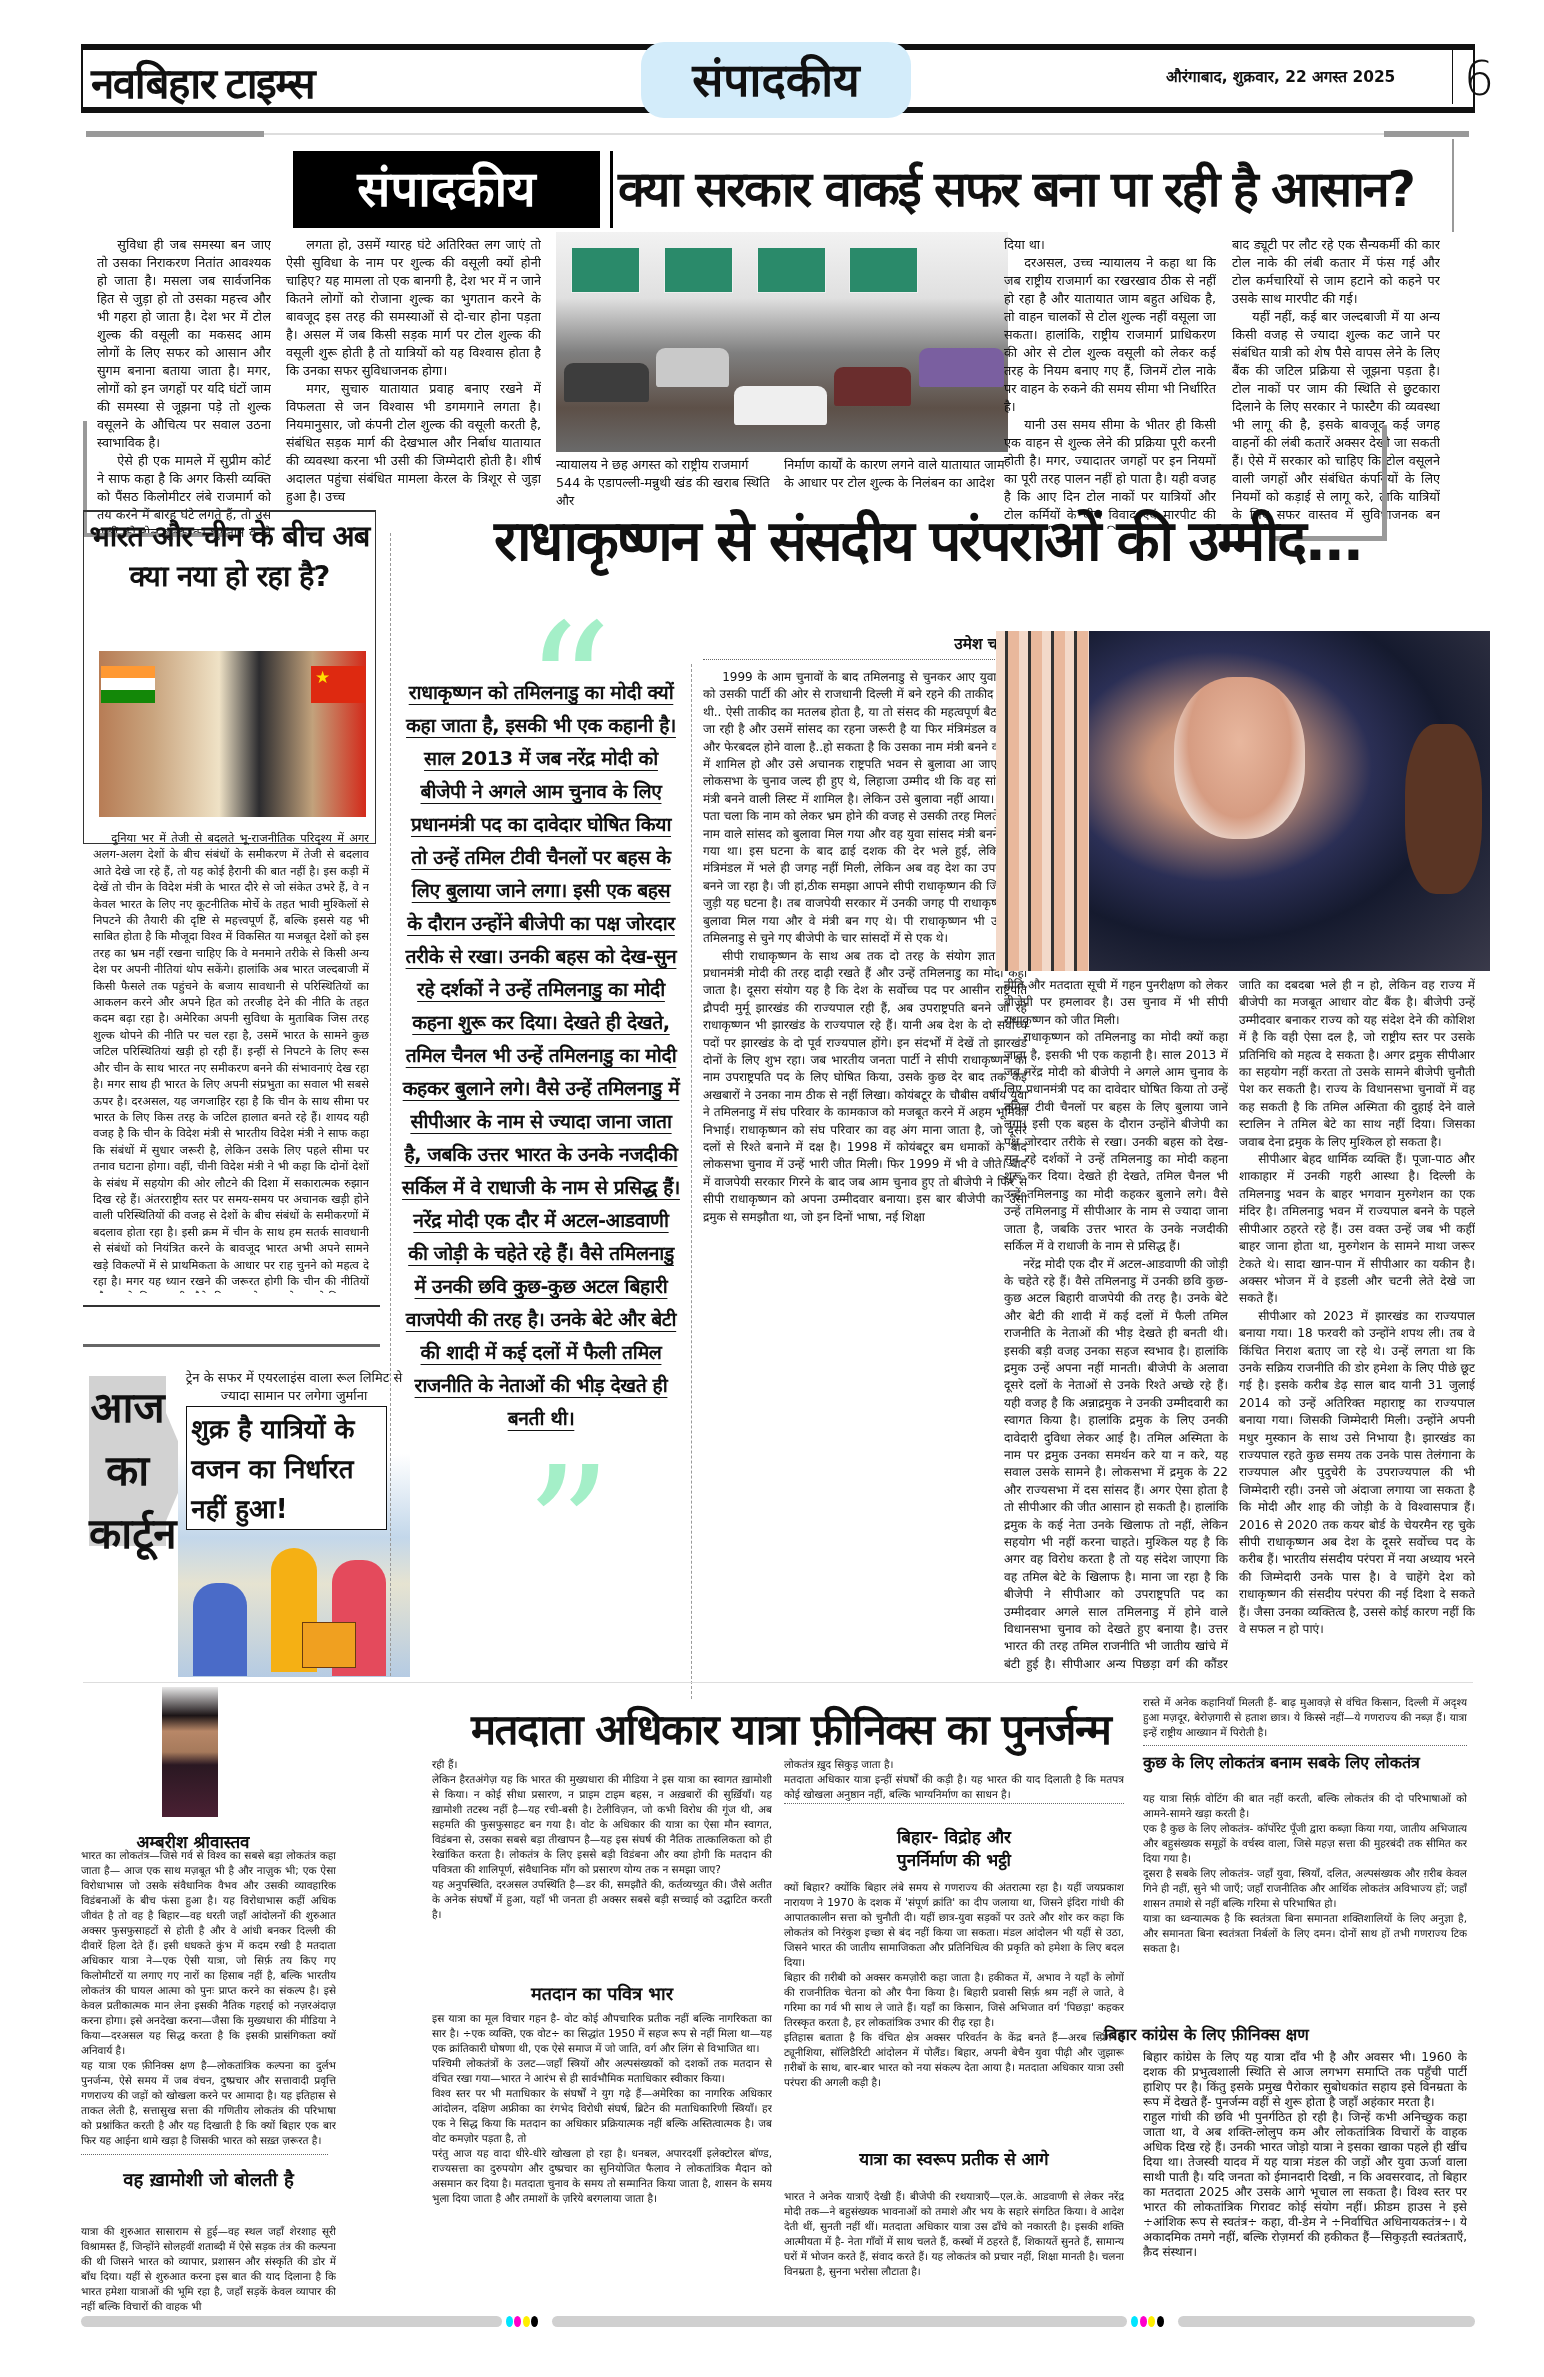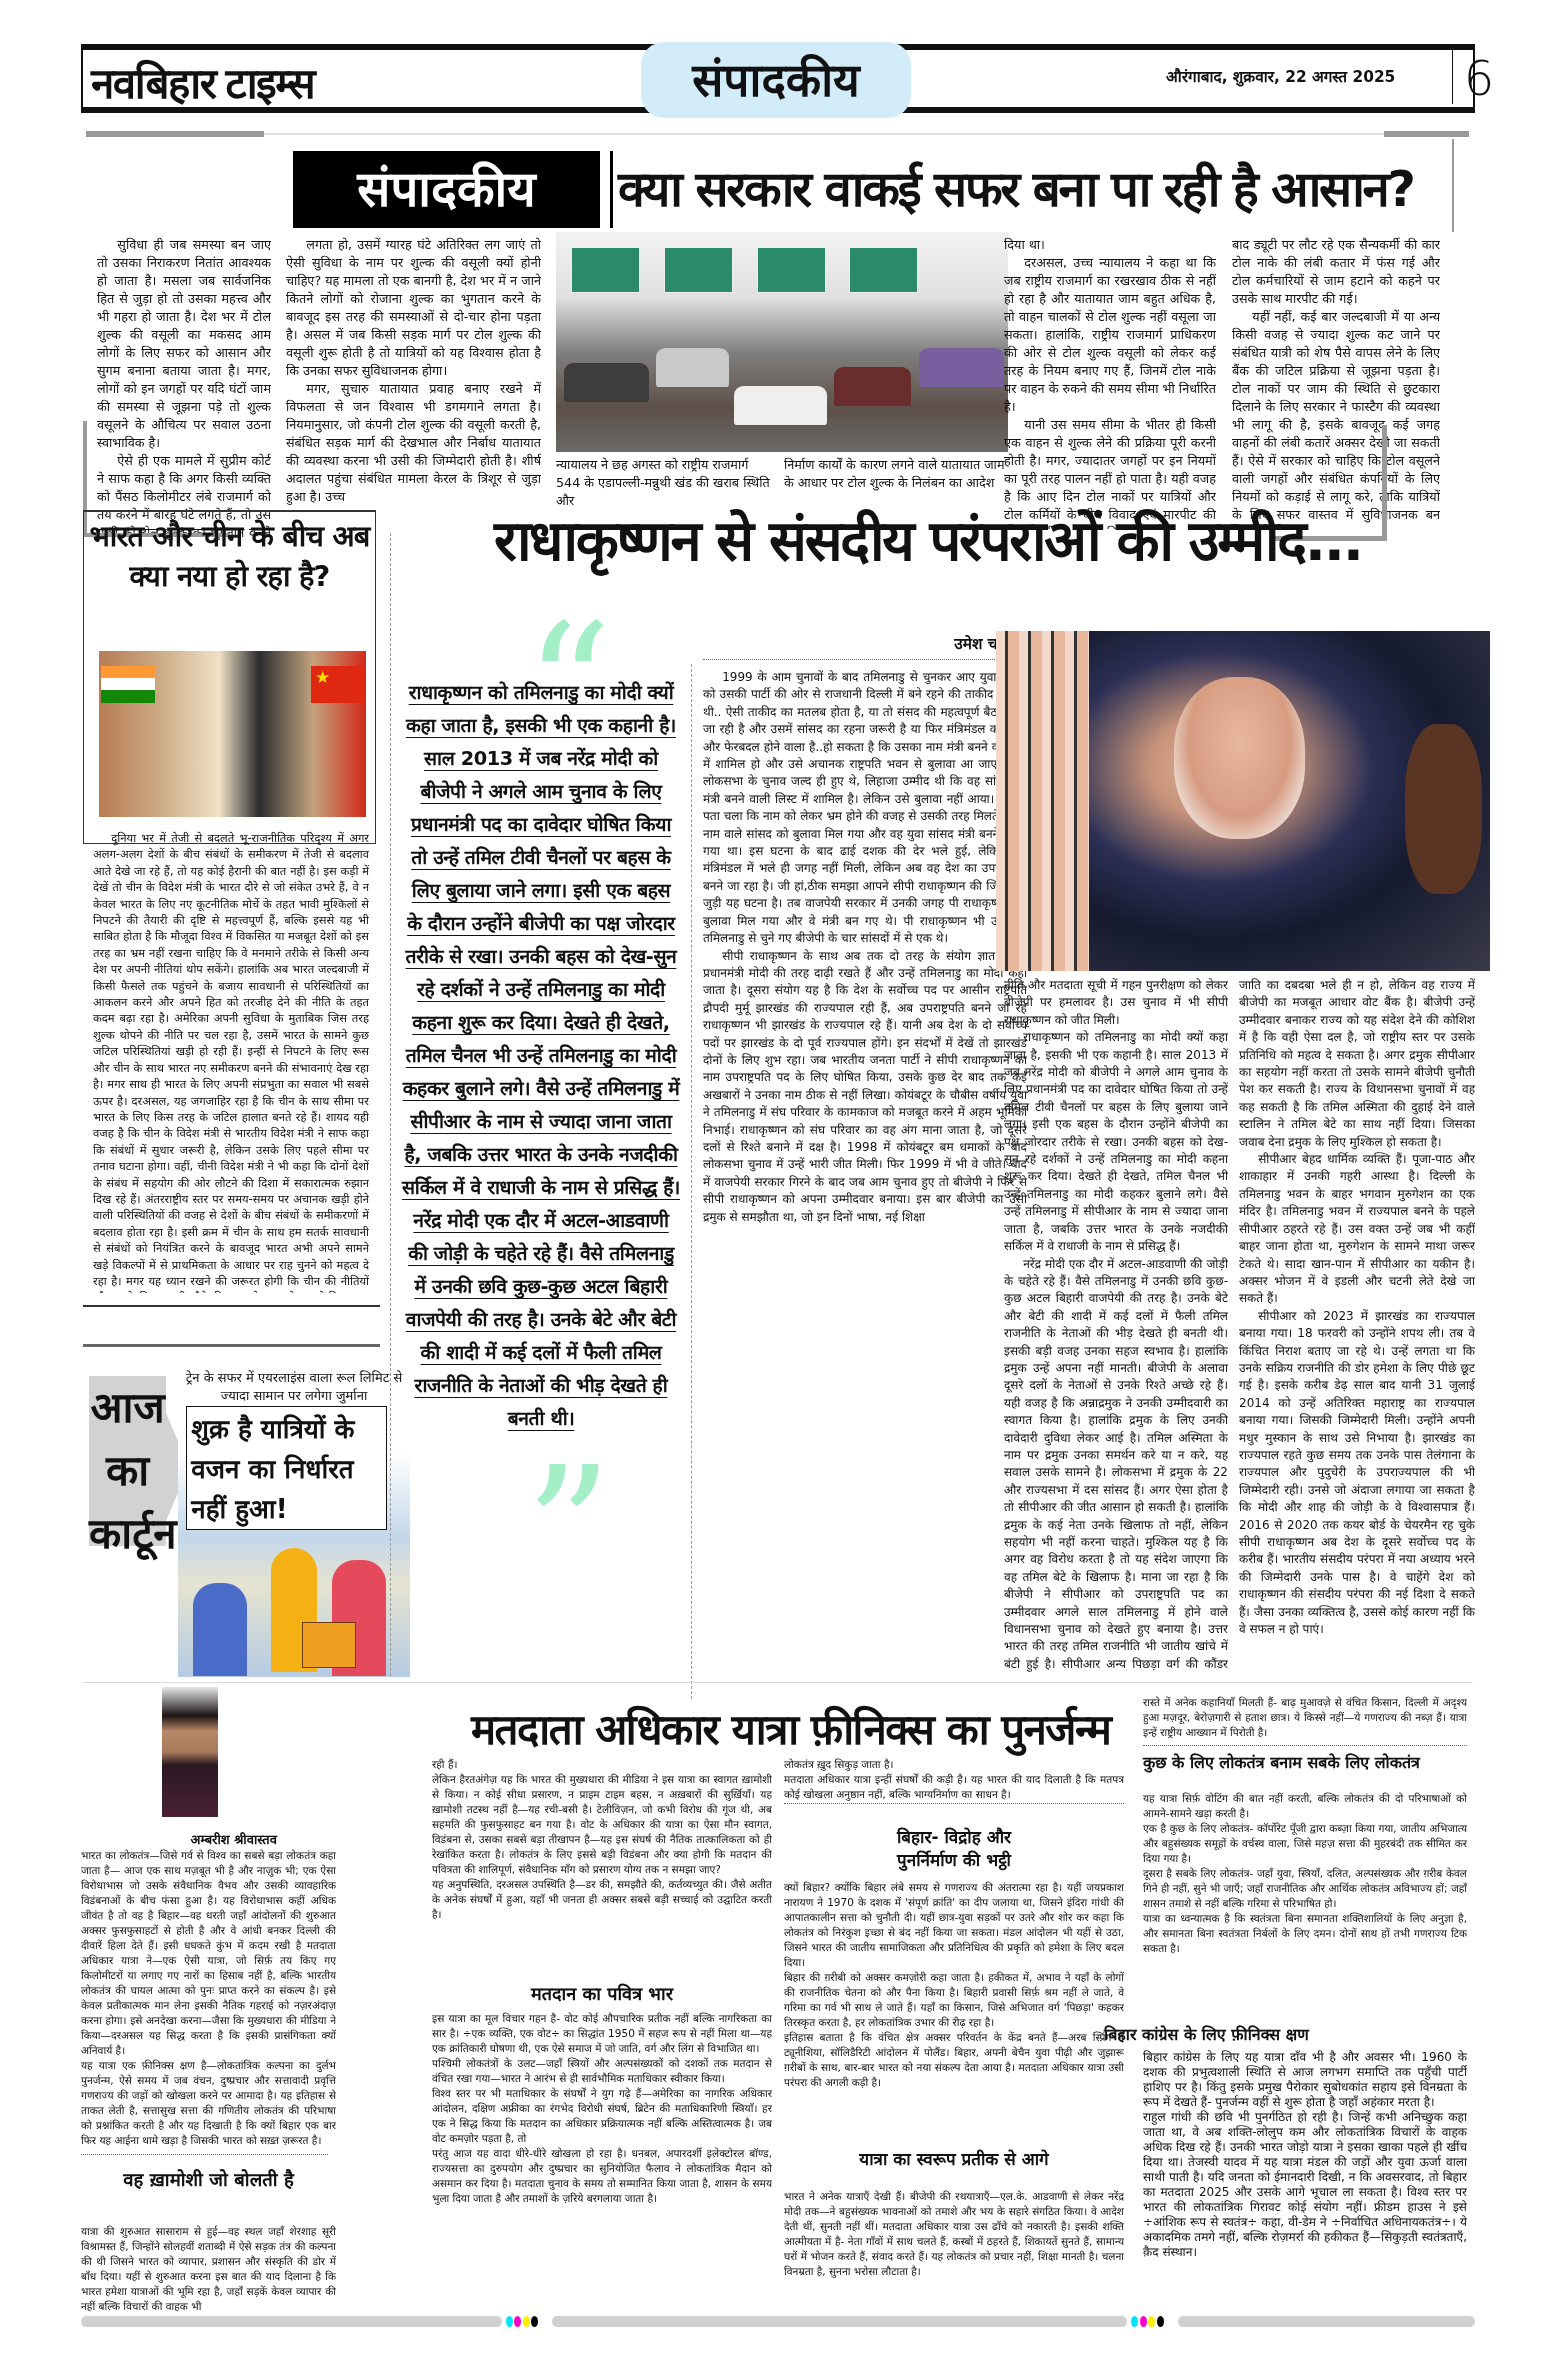--- a/index.html
+++ b/index.html
@@ -151,21 +151,21 @@
   <p>नरेंद्र मोदी एक दौर में अटल-आडवाणी की जोड़ी के चहेते रहे हैं। वैसे तमिलनाडु में उनकी छवि कुछ-कुछ अटल बिहारी वाजपेयी की तरह है। उनके बेटे और बेटी की शादी में कई दलों में फैली तमिल राजनीति के नेताओं की भीड़ देखते ही बनती थी। इसकी बड़ी वजह उनका सहज स्वभाव है। हालांकि द्रमुक उन्हें अपना नहीं मानती। बीजेपी के अलावा दूसरे दलों के नेताओं से उनके रिश्ते अच्छे रहे हैं। यही वजह है कि अन्नाद्रमुक ने उनकी उम्मीदवारी का स्वागत किया है। हालांकि द्रमुक के लिए उनकी दावेदारी दुविधा लेकर आई है। तमिल अस्मिता के नाम पर द्रमुक उनका समर्थन करे या न करे, यह सवाल उसके सामने है। लोकसभा में द्रमुक के 22 और राज्यसभा में दस सांसद हैं। अगर ऐसा होता है तो सीपीआर की जीत आसान हो सकती है। हालांकि द्रमुक के कई नेता उनके खिलाफ तो नहीं, लेकिन सहयोग भी नहीं करना चाहते। मुश्किल यह है कि अगर वह विरोध करता है तो यह संदेश जाएगा कि वह तमिल बेटे के खिलाफ है। माना जा रहा है कि बीजेपी ने सीपीआर को उपराष्ट्रपति पद का उम्मीदवार अगले साल तमिलनाडु में होने वाले विधानसभा चुनाव को देखते हुए बनाया है। उत्तर भारत की तरह तमिल राजनीति भी जातीय खांचे में बंटी हुई है। सीपीआर अन्य पिछड़ा वर्ग की कौंडर जाति से आते हैं। जनसंख्या के लिहाज से इस</p>
 </div>
 <div class="abs col" style="left:1239px;top:977px;width:236px;height:695px;font-size:12px;line-height:17.4px">
   <p style="text-indent:0">जाति का दबदबा भले ही न हो, लेकिन वह राज्य में बीजेपी का मजबूत आधार वोट बैंक है। बीजेपी उन्हें उम्मीदवार बनाकर राज्य को यह संदेश देने की कोशिश में है कि वही ऐसा दल है, जो राष्ट्रीय स्तर पर उसके प्रतिनिधि को महत्व दे सकता है। अगर द्रमुक सीपीआर का सहयोग नहीं करता तो उसके सामने बीजेपी चुनौती पेश कर सकती है। राज्य के विधानसभा चुनावों में वह कह सकती है कि तमिल अस्मिता की दुहाई देने वाले स्टालिन ने तमिल बेटे का साथ नहीं दिया। जिसका जवाब देना द्रमुक के लिए मुश्किल हो सकता है।</p>
   <p>सीपीआर बेहद धार्मिक व्यक्ति हैं। पूजा-पाठ और शाकाहार में उनकी गहरी आस्था है। दिल्ली के तमिलनाडु भवन के बाहर भगवान मुरुगेशन का एक मंदिर है। तमिलनाडु भवन में राज्यपाल बनने के पहले सीपीआर ठहरते रहे हैं। उस वक्त उन्हें जब भी कहीं बाहर जाना होता था, मुरुगेशन के सामने माथा जरूर टेकते थे। सादा खान-पान में सीपीआर का यकीन है। अक्सर भोजन में वे इडली और चटनी लेते देखे जा सकते हैं।</p>
   <p>सीपीआर को 2023 में झारखंड का राज्यपाल बनाया गया। 18 फरवरी को उन्होंने शपथ ली। तब वे किंचित निराश बताए जा रहे थे। उन्हें लगता था कि उनके सक्रिय राजनीति की डोर हमेशा के लिए पीछे छूट गई है। इसके करीब डेढ़ साल बाद यानी 31 जुलाई 2014 को उन्हें अतिरिक्त महाराष्ट्र का राज्यपाल बनाया गया। जिसकी जिम्मेदारी मिली। उन्होंने अपनी मधुर मुस्कान के साथ उसे निभाया है। झारखंड का राज्यपाल रहते कुछ समय तक उनके पास तेलंगाना के राज्यपाल और पुदुचेरी के उपराज्यपाल की भी जिम्मेदारी रही। उनसे जो अंदाजा लगाया जा सकता है कि मोदी और शाह की जोड़ी के वे विश्वासपात्र हैं। 2016 से 2020 तक कयर बोर्ड के चेयरमैन रह चुके सीपी राधाकृष्णन अब देश के दूसरे सर्वोच्च पद के करीब हैं। भारतीय संसदीय परंपरा में नया अध्याय भरने की जिम्मेदारी उनके पास है। वे चाहेंगे देश को राधाकृष्णन की संसदीय परंपरा की नई दिशा दे सकते हैं। जैसा उनका व्यक्तित्व है, उससे कोई कारण नहीं कि वे सफल न हो पाएं।</p>
 </div>
 
 <div class="abs" style="left:83px;top:1682px;width:1390px;height:0.8px;background:#ddd"></div>
 <div class="abs author-photo"></div>
-<div class="abs" style="left:123px;top:1830px;width:154px;text-align:right;font-size:13px;font-weight:bold">अम्बरीश श्रीवास्तव</div>
+<div class="abs" style="left:116px;top:1830px;width:154px;text-align:center;font-size:17px;font-weight:bold">अम्बरीश श्रीवास्तव</div>
 <div class="abs bottom-title">मतदाता अधिकार यात्रा फ़ीनिक्स का पुनर्जन्म</div>
 
 <div class="abs col" style="left:81px;top:1848px;width:255px;height:305px;font-size:10.5px;line-height:15px">
   <p style="text-indent:0">भारत का लोकतंत्र—जिसे गर्व से विश्व का सबसे बड़ा लोकतंत्र कहा जाता है— आज एक साथ मज़बूत भी है और नाज़ुक भी; एक ऐसा विरोधाभास जो उसके संवैधानिक वैभव और उसकी व्यावहारिक विडंबनाओं के बीच फंसा हुआ है। यह विरोधाभास कहीं अधिक जीवंत है तो वह है बिहार—वह धरती जहाँ आंदोलनों की शुरुआत अक्सर फुसफुसाहटों से होती है और वे आंधी बनकर दिल्ली की दीवारें हिला देते हैं। इसी धधकते कुंभ में कदम रखी है मतदाता अधिकार यात्रा ने—एक ऐसी यात्रा, जो सिर्फ़ तय किए गए किलोमीटरों या लगाए गए नारों का हिसाब नहीं है, बल्कि भारतीय लोकतंत्र की घायल आत्मा को पुनः प्राप्त करने का संकल्प है। इसे केवल प्रतीकात्मक मान लेना इसकी नैतिक गहराई को नज़रअंदाज़ करना होगा। इसे अनदेखा करना—जैसा कि मुख्यधारा की मीडिया ने किया—दरअसल यह सिद्ध करता है कि इसकी प्रासंगिकता क्यों अनिवार्य है।</p>
   <p style="text-indent:0">यह यात्रा एक फ़ीनिक्स क्षण है—लोकतांत्रिक कल्पना का दुर्लभ पुनर्जन्म, ऐसे समय में जब वंचन, दुष्प्रचार और सत्तावादी प्रवृत्ति गणराज्य की जड़ों को खोखला करने पर आमादा है। यह इतिहास से ताकत लेती है, सत्तासुख सत्ता की गणितीय लोकतंत्र की परिभाषा को प्रश्नांकित करती है और यह दिखाती है कि क्यों बिहार एक बार फिर यह आईना थामे खड़ा है जिसकी भारत को सख़्त ज़रूरत है।</p>
 </div>
 <div class="abs" style="left:81px;top:2154px;width:247px;border-top:1.5px dotted #666"></div>
 <div class="abs sec-head" style="left:81px;top:2166px;width:255px;font-size:18.5px">वह ख़ामोशी जो बोलती है</div>
 <div class="abs col" style="left:81px;top:2224px;width:255px;height:93px;font-size:10.5px;line-height:15px">
   <p style="text-indent:0">यात्रा की शुरुआत सासाराम से हुई—वह स्थल जहाँ शेरशाह सूरी विश्रामस्त हैं, जिन्होंने सोलहवीं शताब्दी में ऐसे सड़क तंत्र की कल्पना की थी जिसने भारत को व्यापार, प्रशासन और संस्कृति की डोर में बाँध दिया। यहीं से शुरुआत करना इस बात की याद दिलाना है कि भारत हमेशा यात्राओं की भूमि रहा है, जहाँ सड़कें केवल व्यापार की नहीं बल्कि विचारों की वाहक भी</p>

